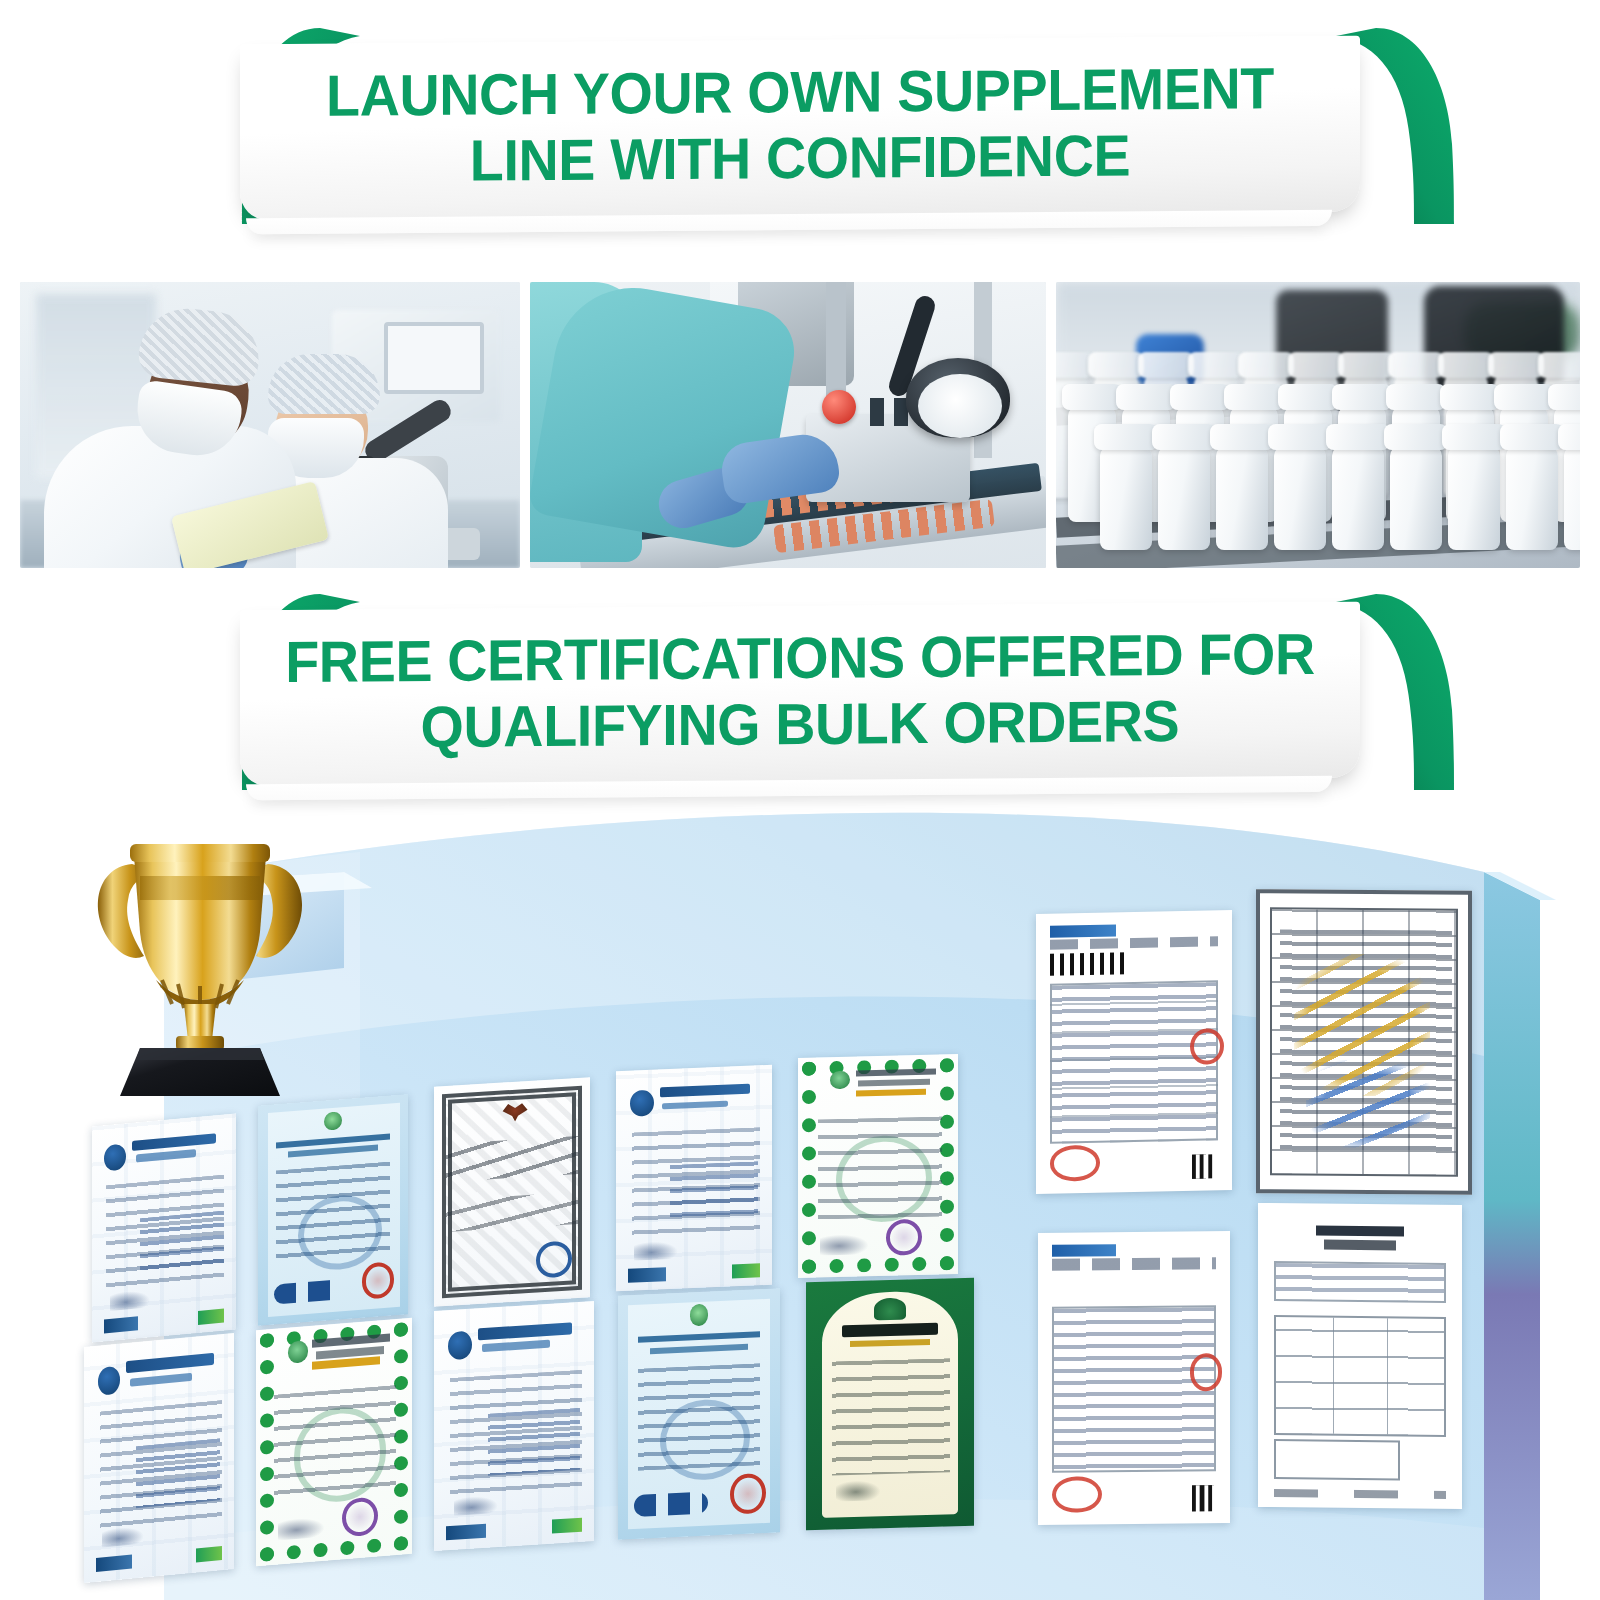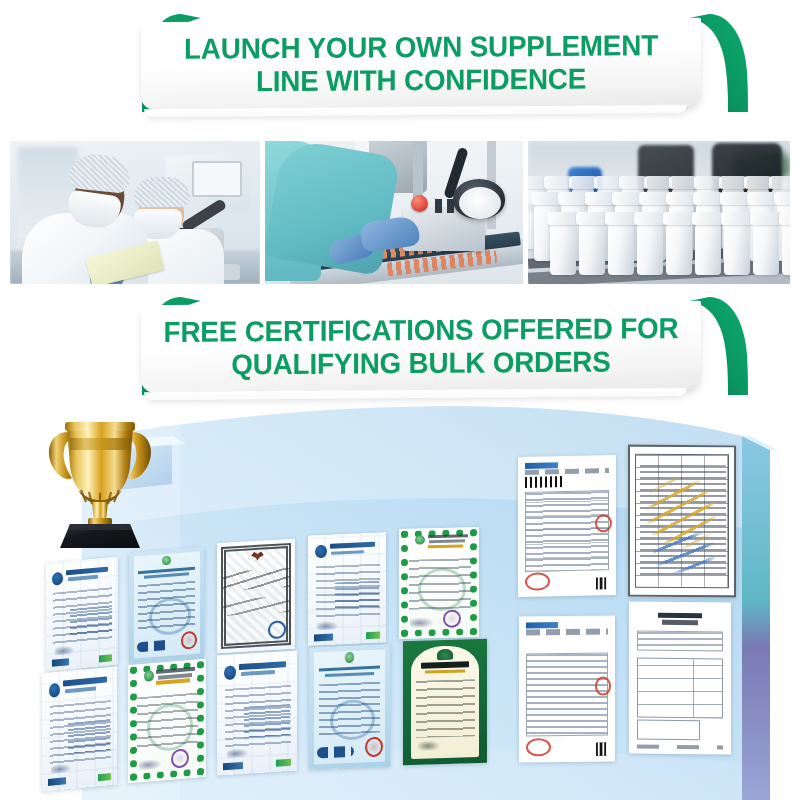--- a/index.html
+++ b/index.html
@@ -7,21 +7,21 @@
   body{
     width:800px;height:800px;
     background:#ffffff;
     font-family:"Liberation Sans", sans-serif;
     overflow:hidden;
     position:relative;
   }
   .page{position:relative;width:800px;height:800px;overflow:hidden;background:#fff;}
 
   
-  .banner{position:absolute;left:0;width:668px;height:118px;margin-left:21px;}
+  .banner{position:absolute;left:0;width:668px;height:118px;}
   .banner .wing{position:absolute;top:0;width:120px;height:100px;overflow:hidden;}
   .banner .wing svg{display:block;}
   .banner .panel{
     position:absolute;left:120px;top:6px;width:560px;height:88px;
     background:linear-gradient(178deg,#ffffff 0%,#ffffff 42%,#f4f4f4 78%,#e9e9e9 100%);
     box-shadow:0 5px 10px -3px rgba(0,0,0,.23);
     transform:skewY(-0.45deg);
     border-radius:2px 2px 14px 14px;
   }
   .banner .panel::after{

